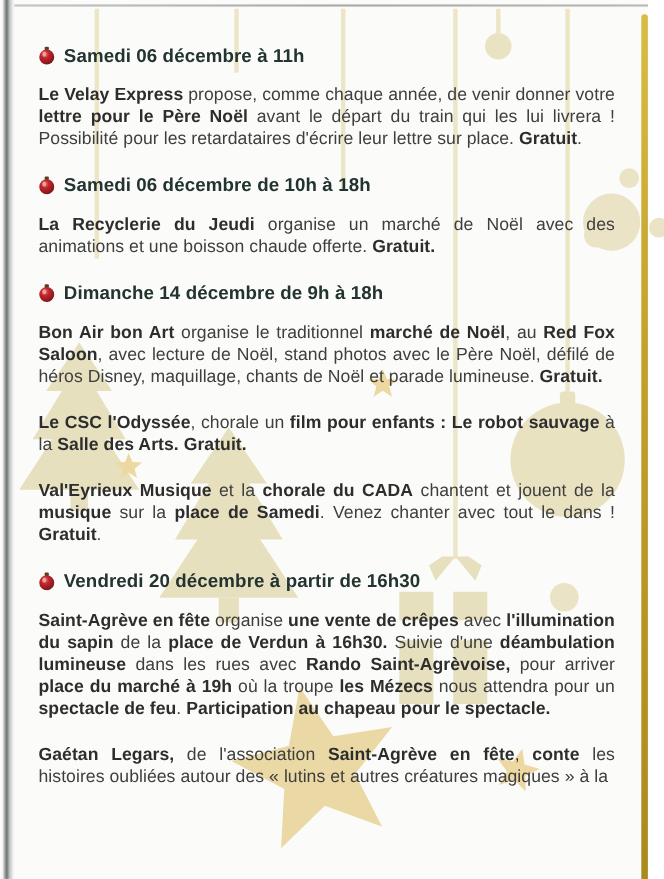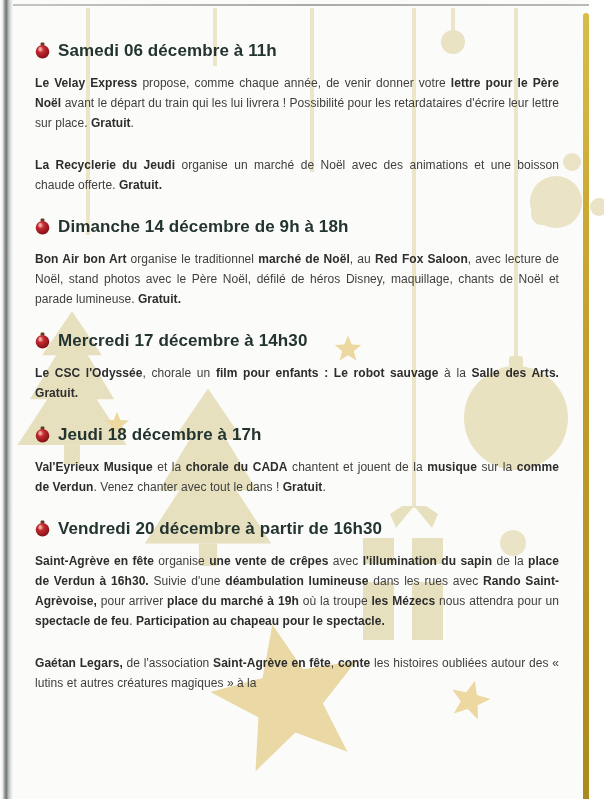--- a/index.html
+++ b/index.html
@@ -50,21 +50,21 @@
     display: flex; align-items: center; gap: 8px;
     font-weight: 700;
     font-size: 17px;
     line-height: 20px;
     letter-spacing: 0.1px;
     color: #233430;
     margin-bottom: 2px;
   }
   .ornament { flex: 0 0 auto; display: inline-flex; margin-top: -2px; }
   .event-desc {
-    font-size: 12px;
+    font-size: 16px;
     line-height: 20px;
     color: #3e3e3e;
     text-align: justify;
     letter-spacing: 0.05px;
   }
   .event-desc .bold { font-weight: 700; color: #2d2d2d; }
 </style>
 </head>
 <body>
 
@@ -148,20 +148,37 @@
           <circle cx="7.5" cy="9.8" r="6.8" fill="url(#ballGrad)"></circle>
           <ellipse cx="5.2" cy="7.2" rx="1.7" ry="2.3" fill="#f0b9b2" opacity="0.75"></ellipse>
         </svg>
       </span>
       <span>Samedi 06 décembre à 11h</span>
     </h2>
     <p class="event-desc"><span class="bold">Le Velay Express</span><span> propose, comme chaque année, de venir donner votre </span><span class="bold">lettre pour le Père Noël</span><span> avant le départ du train qui les lui livrera ! Possibilité pour les retardataires d'écrire leur lettre sur place. </span><span class="bold">Gratuit</span><span>.</span></p>
   </section>
 
   <section class="event">
+    <h2 class="event-date">
+      <span class="ornament">
+        <svg width="15" height="17" viewBox="0 0 15 17">
+          <defs>
+            <radialGradient id="ballGrad" cx="38%" cy="32%" r="75%">
+              <stop offset="0%" stop-color="#e5827a"></stop>
+              <stop offset="35%" stop-color="#c1272d"></stop>
+              <stop offset="100%" stop-color="#771014"></stop>
+            </radialGradient>
+          </defs>
+          <rect x="5.6" y="0.4" width="3.8" height="3.4" rx="1" fill="#5a3d22"></rect>
+          <circle cx="7.5" cy="9.8" r="6.8" fill="url(#ballGrad)"></circle>
+          <ellipse cx="5.2" cy="7.2" rx="1.7" ry="2.3" fill="#f0b9b2" opacity="0.75"></ellipse>
+        </svg>
+      </span>
+      <span>Samedi 06 décembre de 10h à 18h</span>
+    </h2>
     <p class="event-desc"><span class="bold">La Recyclerie du Jeudi</span><span> organise un marché de Noël avec des animations et une boisson chaude offerte. </span><span class="bold">Gratuit.</span></p>
   </section>
 
   <section class="event">
     <h2 class="event-date">
       <span class="ornament">
         <svg width="15" height="17" viewBox="0 0 15 17">
           <defs>
             <radialGradient id="ballGrad" cx="38%" cy="32%" r="75%">
               <stop offset="0%" stop-color="#e5827a"></stop>
@@ -173,59 +190,25 @@
           <circle cx="7.5" cy="9.8" r="6.8" fill="url(#ballGrad)"></circle>
           <ellipse cx="5.2" cy="7.2" rx="1.7" ry="2.3" fill="#f0b9b2" opacity="0.75"></ellipse>
         </svg>
       </span>
       <span>Dimanche 14 décembre de  9h à 18h</span>
     </h2>
     <p class="event-desc"><span class="bold">Bon Air bon Art</span><span> organise le traditionnel </span><span class="bold">marché de Noël</span><span>, au </span><span class="bold">Red Fox Saloon</span><span>, avec lecture de Noël, stand photos avec le Père Noël, défilé de héros Disney, maquillage, chants de Noël et parade lumineuse. </span><span class="bold">Gratuit.</span></p>
   </section>
 
   <section class="event">
-    <h2 class="event-date">
-      <span class="ornament">
-        <svg width="15" height="17" viewBox="0 0 15 17">
-          <defs>
-            <radialGradient id="ballGrad" cx="38%" cy="32%" r="75%">
-              <stop offset="0%" stop-color="#e5827a"></stop>
-              <stop offset="35%" stop-color="#c1272d"></stop>
-              <stop offset="100%" stop-color="#771014"></stop>
-            </radialGradient>
-          </defs>
-          <rect x="5.6" y="0.4" width="3.8" height="3.4" rx="1" fill="#5a3d22"></rect>
-          <circle cx="7.5" cy="9.8" r="6.8" fill="url(#ballGrad)"></circle>
-          <ellipse cx="5.2" cy="7.2" rx="1.7" ry="2.3" fill="#f0b9b2" opacity="0.75"></ellipse>
-        </svg>
-      </span>
-      <span>Mercredi 17 décembre à 14h30</span>
-    </h2>
     <p class="event-desc"><span class="bold">Le CSC l'Odyssée</span><span>, chorale un </span><span class="bold">film pour enfants : Le robot sauvage</span><span> à la </span><span class="bold">Salle des Arts. Gratuit.</span></p>
   </section>
 
   <section class="event">
-    <h2 class="event-date">
-      <span class="ornament">
-        <svg width="15" height="17" viewBox="0 0 15 17">
-          <defs>
-            <radialGradient id="ballGrad" cx="38%" cy="32%" r="75%">
-              <stop offset="0%" stop-color="#e5827a"></stop>
-              <stop offset="35%" stop-color="#c1272d"></stop>
-              <stop offset="100%" stop-color="#771014"></stop>
-            </radialGradient>
-          </defs>
-          <rect x="5.6" y="0.4" width="3.8" height="3.4" rx="1" fill="#5a3d22"></rect>
-          <circle cx="7.5" cy="9.8" r="6.8" fill="url(#ballGrad)"></circle>
-          <ellipse cx="5.2" cy="7.2" rx="1.7" ry="2.3" fill="#f0b9b2" opacity="0.75"></ellipse>
-        </svg>
-      </span>
-      <span>Jeudi 18 décembre à 17h</span>
-    </h2>
-    <p class="event-desc"><span class="bold">Val'Eyrieux Musique</span><span> et la </span><span class="bold">chorale du CADA</span><span> chantent et jouent de la </span><span class="bold">musique</span><span> sur la </span><span class="bold">comme de Verdun</span><span>. Venez chanter avec tout le dans ! </span><span class="bold">Gratuit</span><span>.</span></p>
+    <p class="event-desc"><span class="bold">Val'Eyrieux Musique</span><span> et la </span><span class="bold">chorale du CADA</span><span> chantent et jouent de la </span><span class="bold">musique</span><span> sur la </span><span class="bold">place de Samedi</span><span>. Venez chanter avec tout le dans ! </span><span class="bold">Gratuit</span><span>.</span></p>
   </section>
 
   <section class="event">
     <h2 class="event-date">
       <span class="ornament">
         <svg width="15" height="17" viewBox="0 0 15 17">
           <defs>
             <radialGradient id="ballGrad" cx="38%" cy="32%" r="75%">
               <stop offset="0%" stop-color="#e5827a"></stop>
               <stop offset="35%" stop-color="#c1272d"></stop>

